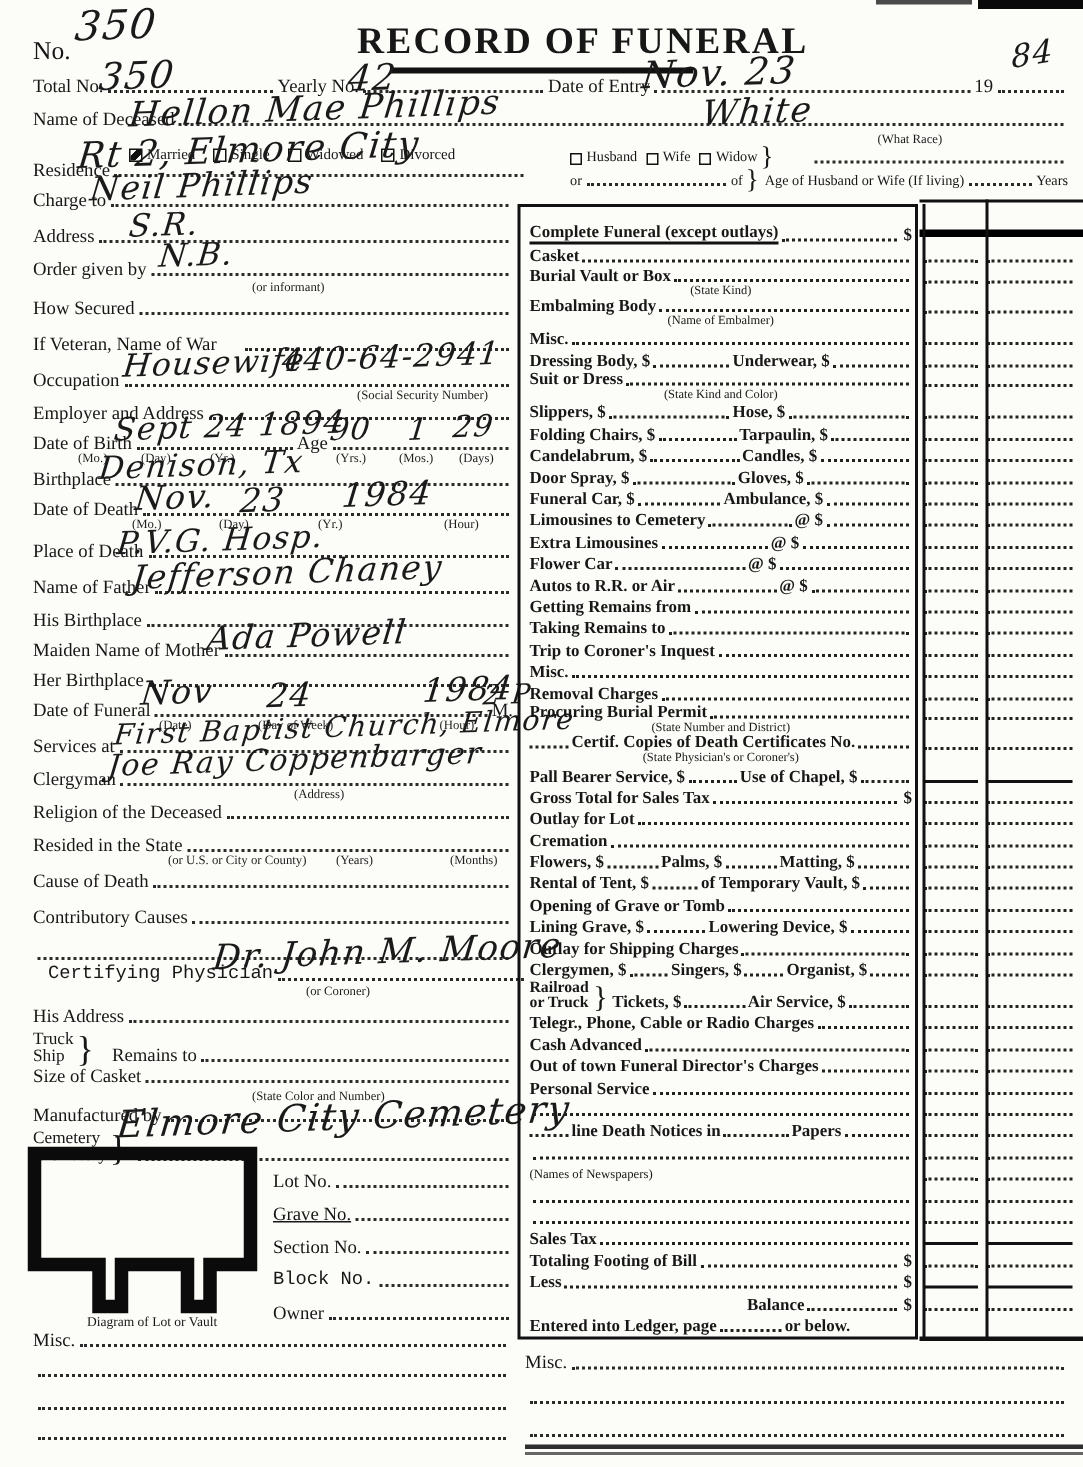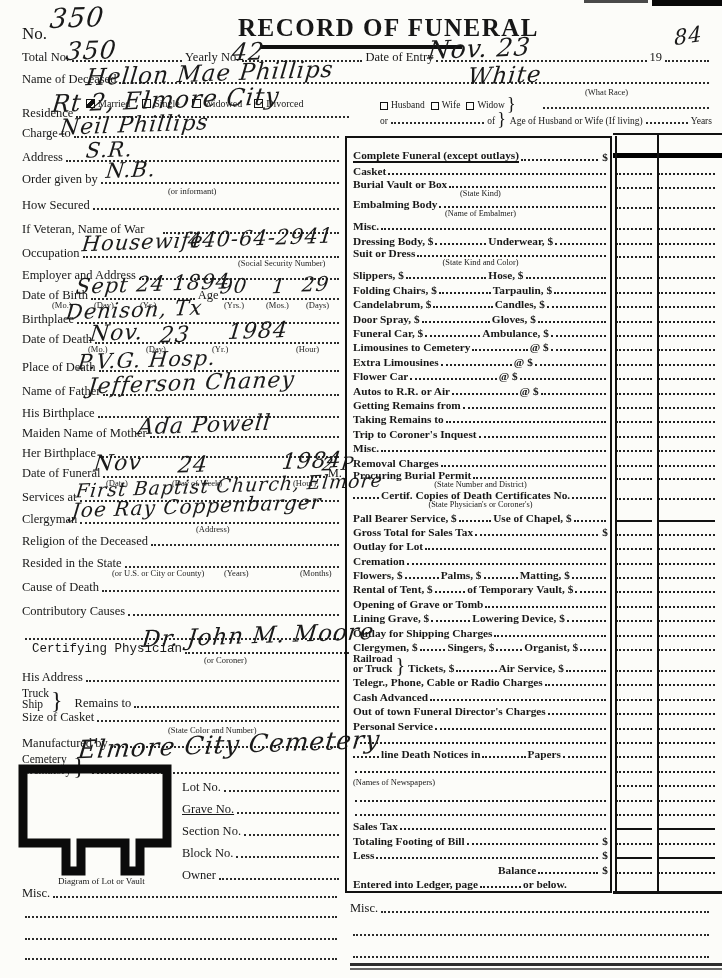--- a/index.html
+++ b/index.html
@@ -347,21 +347,21 @@
       <span class="fdots"></span>
   </div>
   <div class="frow" style="left:182px;top:802px;width:160px;text-decoration:underline;">
     <span class="flbl">Grave No.</span>
       <span class="fdots"></span>
   </div>
   <div class="frow" style="left:182px;top:824px;width:160px;">
     <span class="flbl">Section No.</span>
       <span class="fdots"></span>
   </div>
-  <div class="frow" style="left:182px;top:846px;width:160px;">
+  <div class="frow" style="left:182px;top:846px;width:160px;font-family:Liberation Mono, monospace;">
     <span class="flbl">Block No.</span>
       <span class="fdots"></span>
   </div>
   <div class="frow" style="left:182px;top:868px;width:160px;">
     <span class="flbl">Owner</span>
       <span class="fdots"></span>
   </div>
 
   <div class="frow" style="left:22px;top:886px;width:318px;">
     <span class="flbl">Misc.</span>

